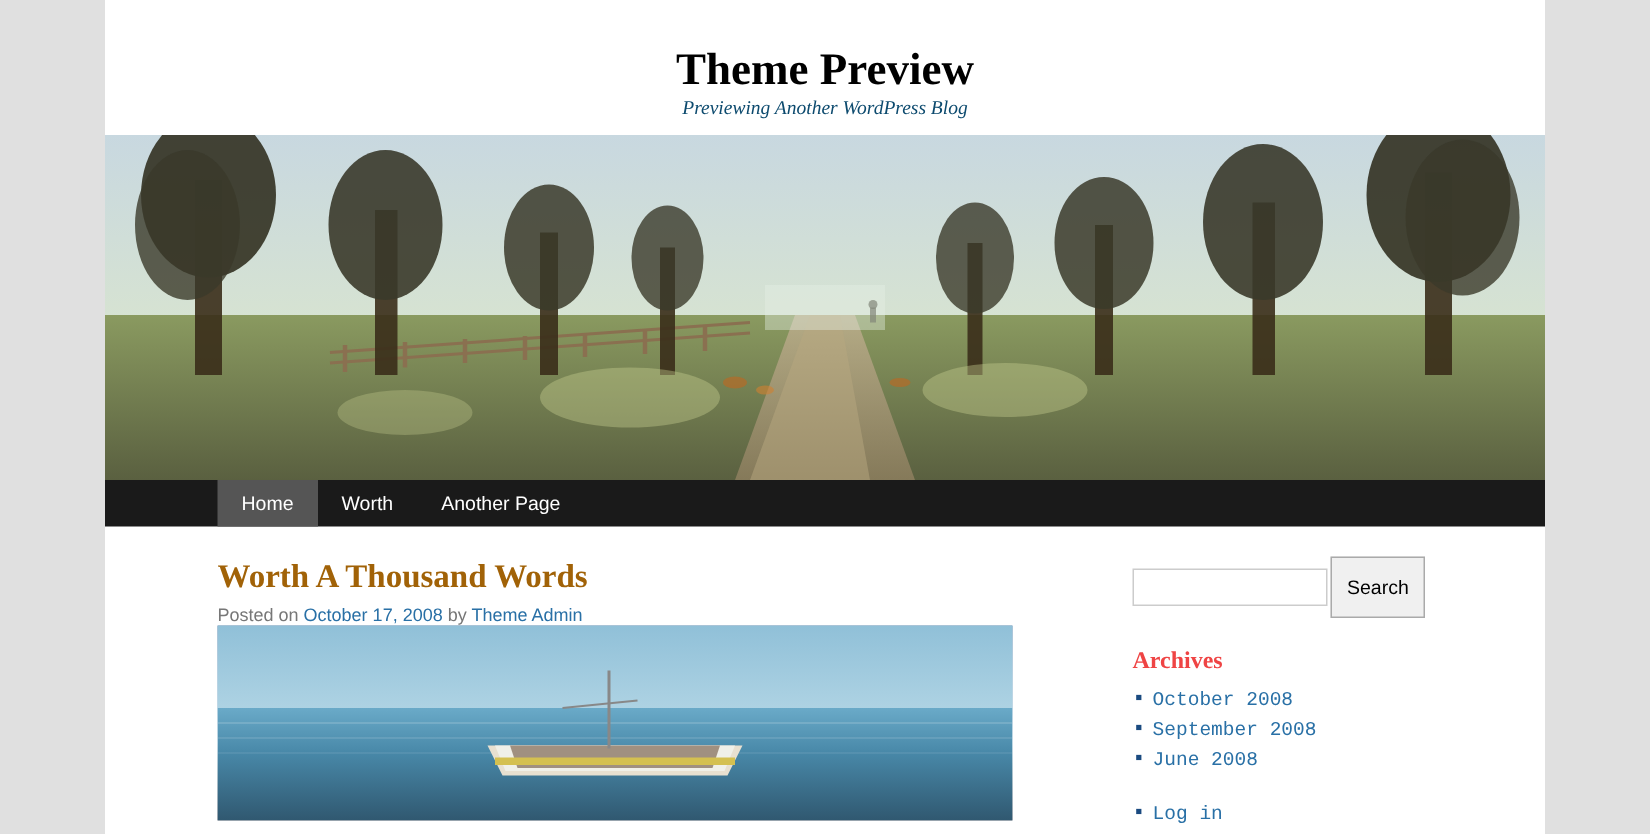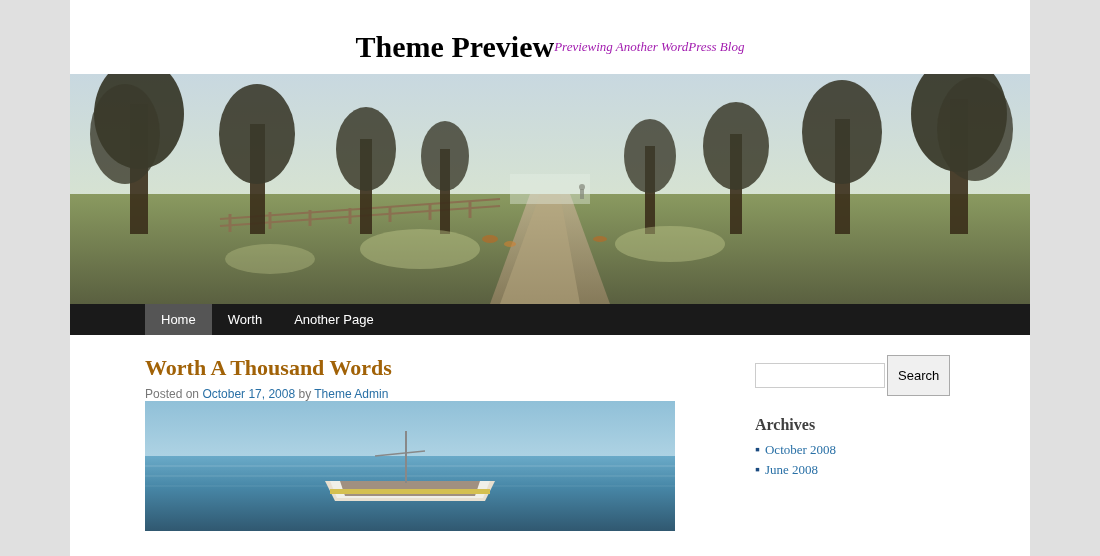--- a/index.html
+++ b/index.html
@@ -16,32 +16,33 @@
       margin: 0 auto;
       background: #fff;
       padding: 20px 0 30px 0;
     }
 
     #header {
       padding: 10px 75px 10px 75px;
       display: flex;
       justify-content: center;
       align-items: center;
+      flex-direction: column;
     }
 
     #site-title {
       font-size: 30px;
       font-weight: bold;
       color: #000;
       font-family: Georgia, serif;
     }
 
     #site-tagline {
       font-size: 13px;
-      color: #a21caf;
+      color: #0c4a6e;
       font-style: italic;
       font-family: Georgia, serif;
     }
 
     #hero-image {
       width: 100%;
       height: 230px;
       background: linear-gradient(
         135deg,
         #3a3020 0%,
@@ -167,36 +168,36 @@
       padding: 12px 10px;
       font-size: 13px;
       cursor: pointer;
       font-family: Arial, sans-serif;
       margin-left: 2px;
     }
 
     .sidebar-section-title {
       font-size: 16px;
       font-weight: bold;
-      color: #404040;
+      color: #ef4444;
       margin-bottom: 8px;
       font-family: Georgia, serif;
     }
 
     .sidebar-list {
       list-style: none;
       margin-bottom: 20px;
     }
 
     .sidebar-list li {
       display: flex;
       align-items: center;
       margin-bottom: 4px;
       font-size: 13px;
-      font-family: Liberation Serif, serif;
+      font-family: Liberation Mono, monospace;
     }
 
     .sidebar-list li::before {
       content: '▪';
       color: #1a4a80;
       margin-right: 5px;
       font-size: 14px;
     }
 
     .sidebar-list li a {
@@ -365,24 +366,32 @@
         <button class="search-button">Search</button>
       </div>
 
       <div>
         <h3 class="sidebar-section-title">Archives</h3>
         <ul class="sidebar-list">
           <li>
             <a href="#">October 2008</a>
           </li>
           <li>
+            <a href="#">September 2008</a>
+          </li>
+          <li>
             <a href="#">June 2008</a>
           </li>
         </ul>
       </div>
 
       <div>
+        <ul class="sidebar-list">
+          <li>
+            <a href="#">Log in</a>
+          </li>
+        </ul>
       </div>
 
     </div>
   </div>
 
 </div>
 
 </body></html>

